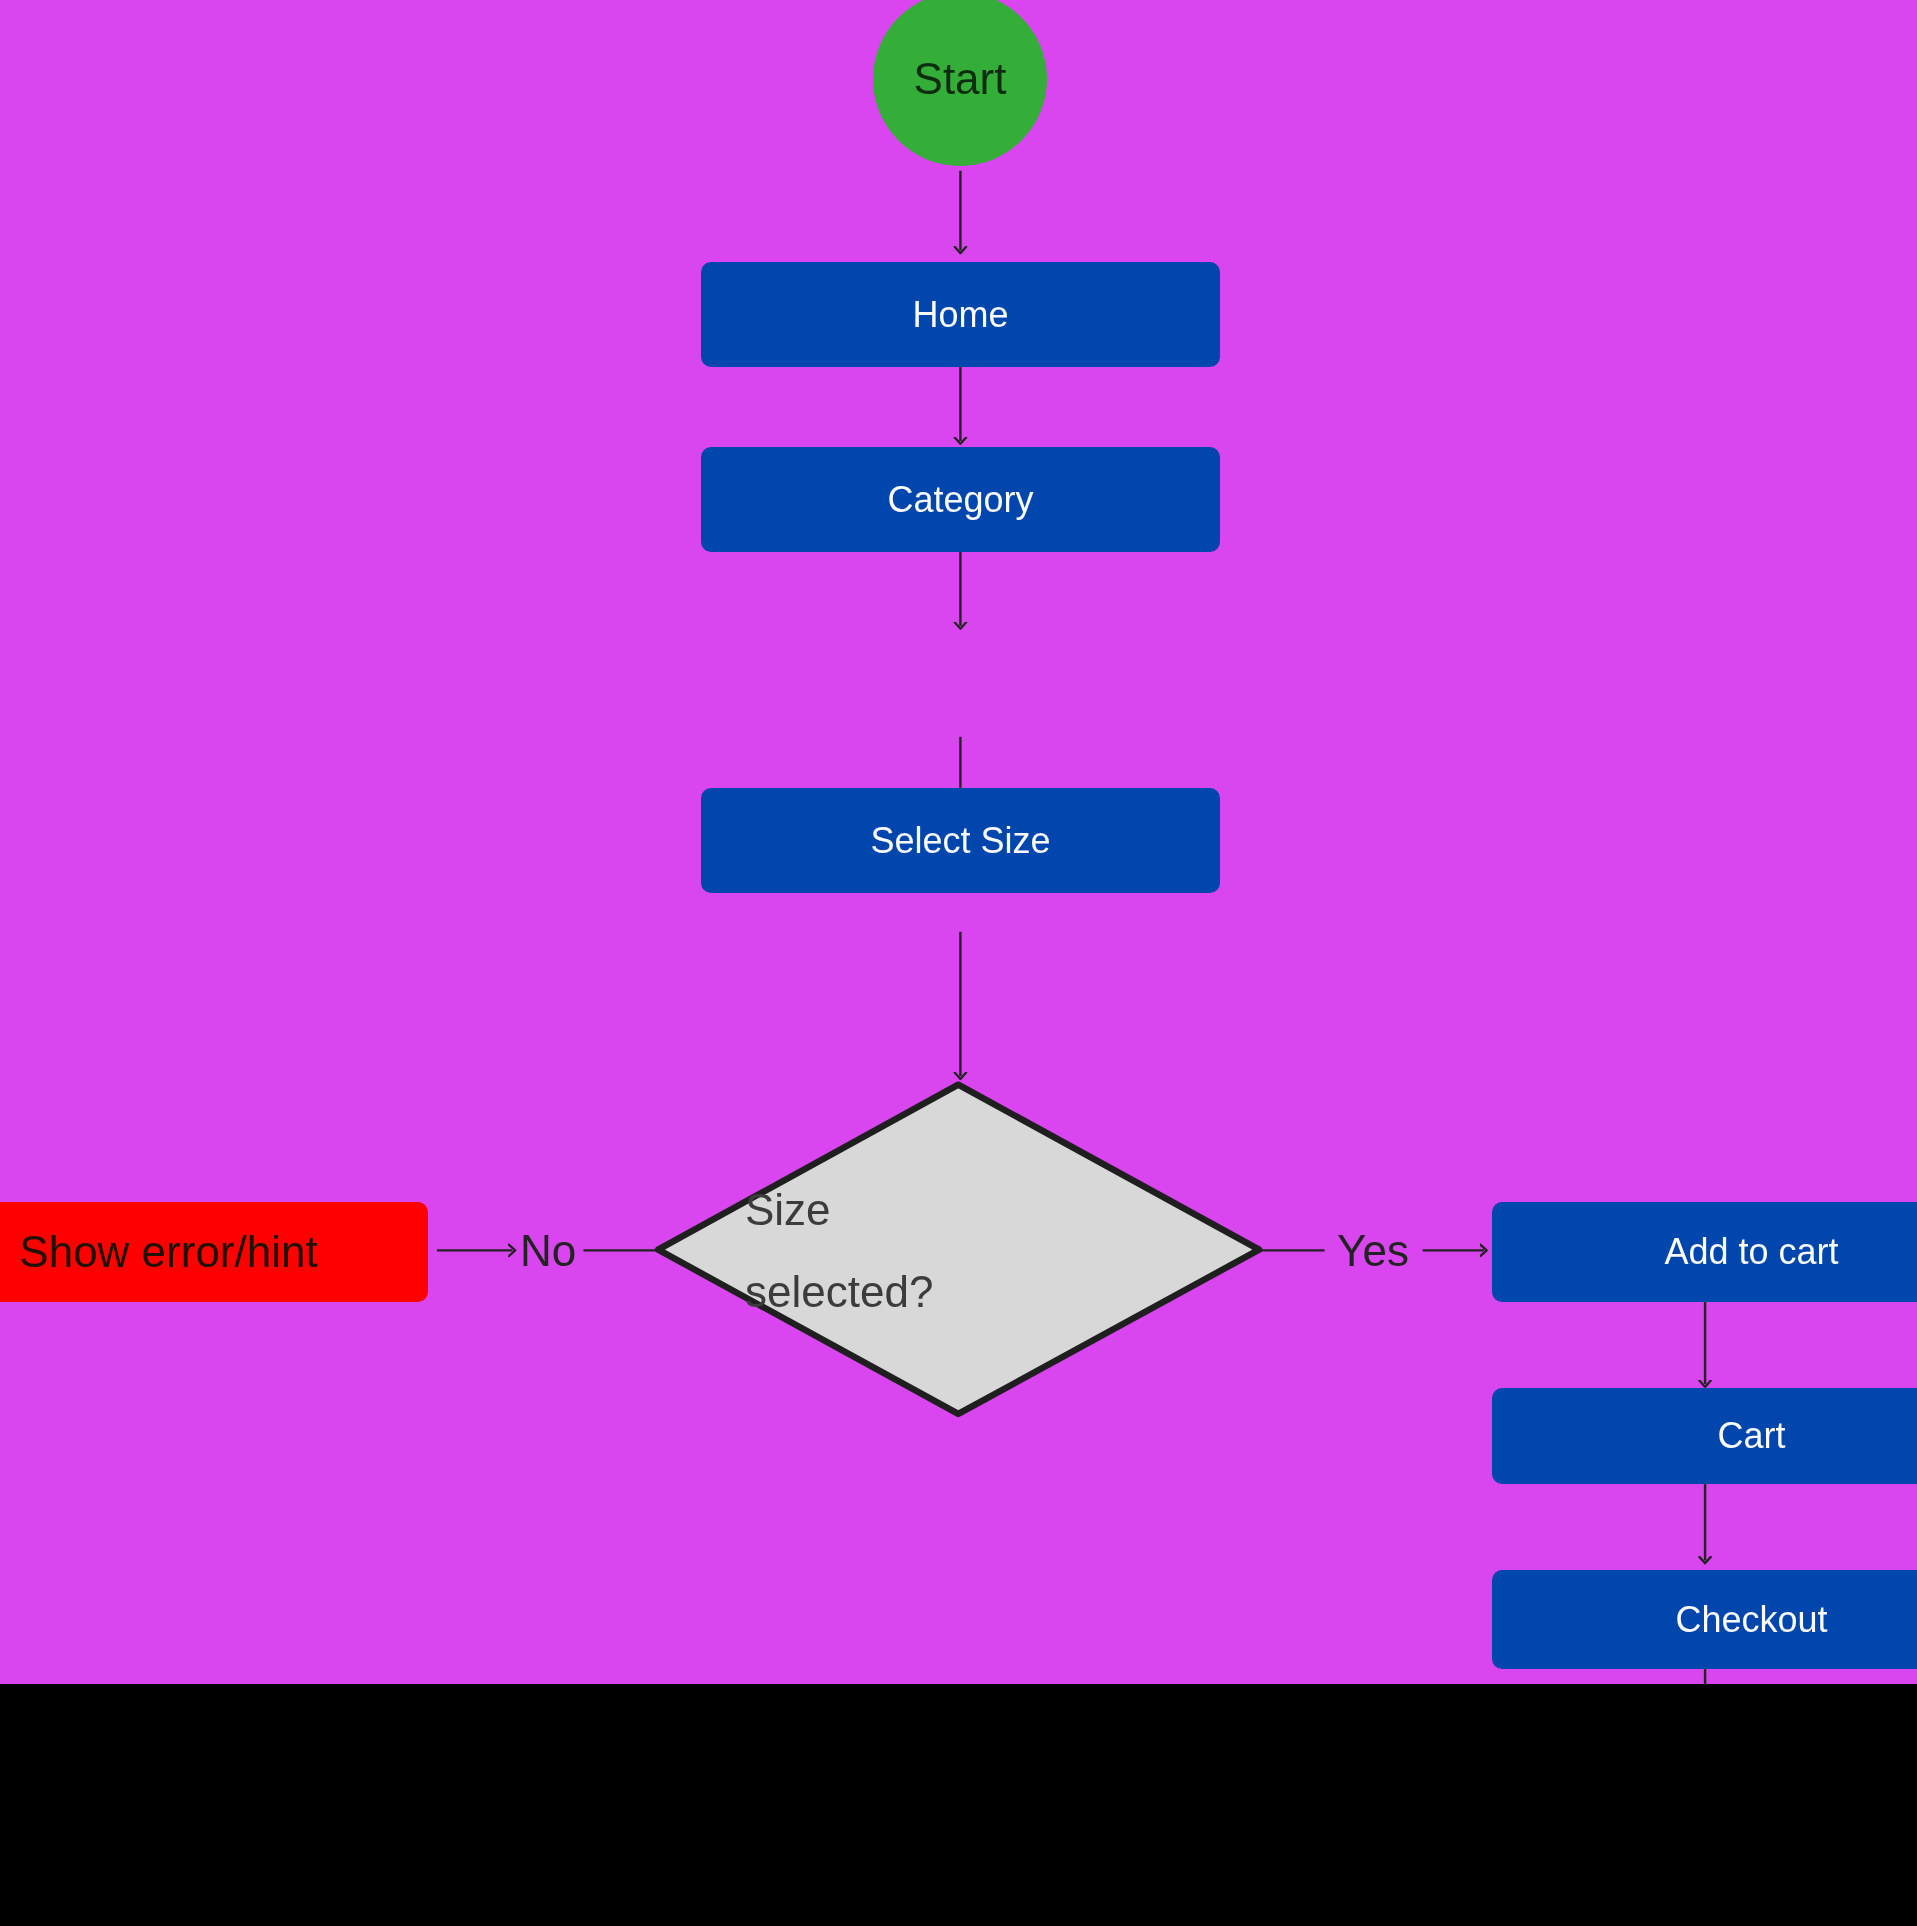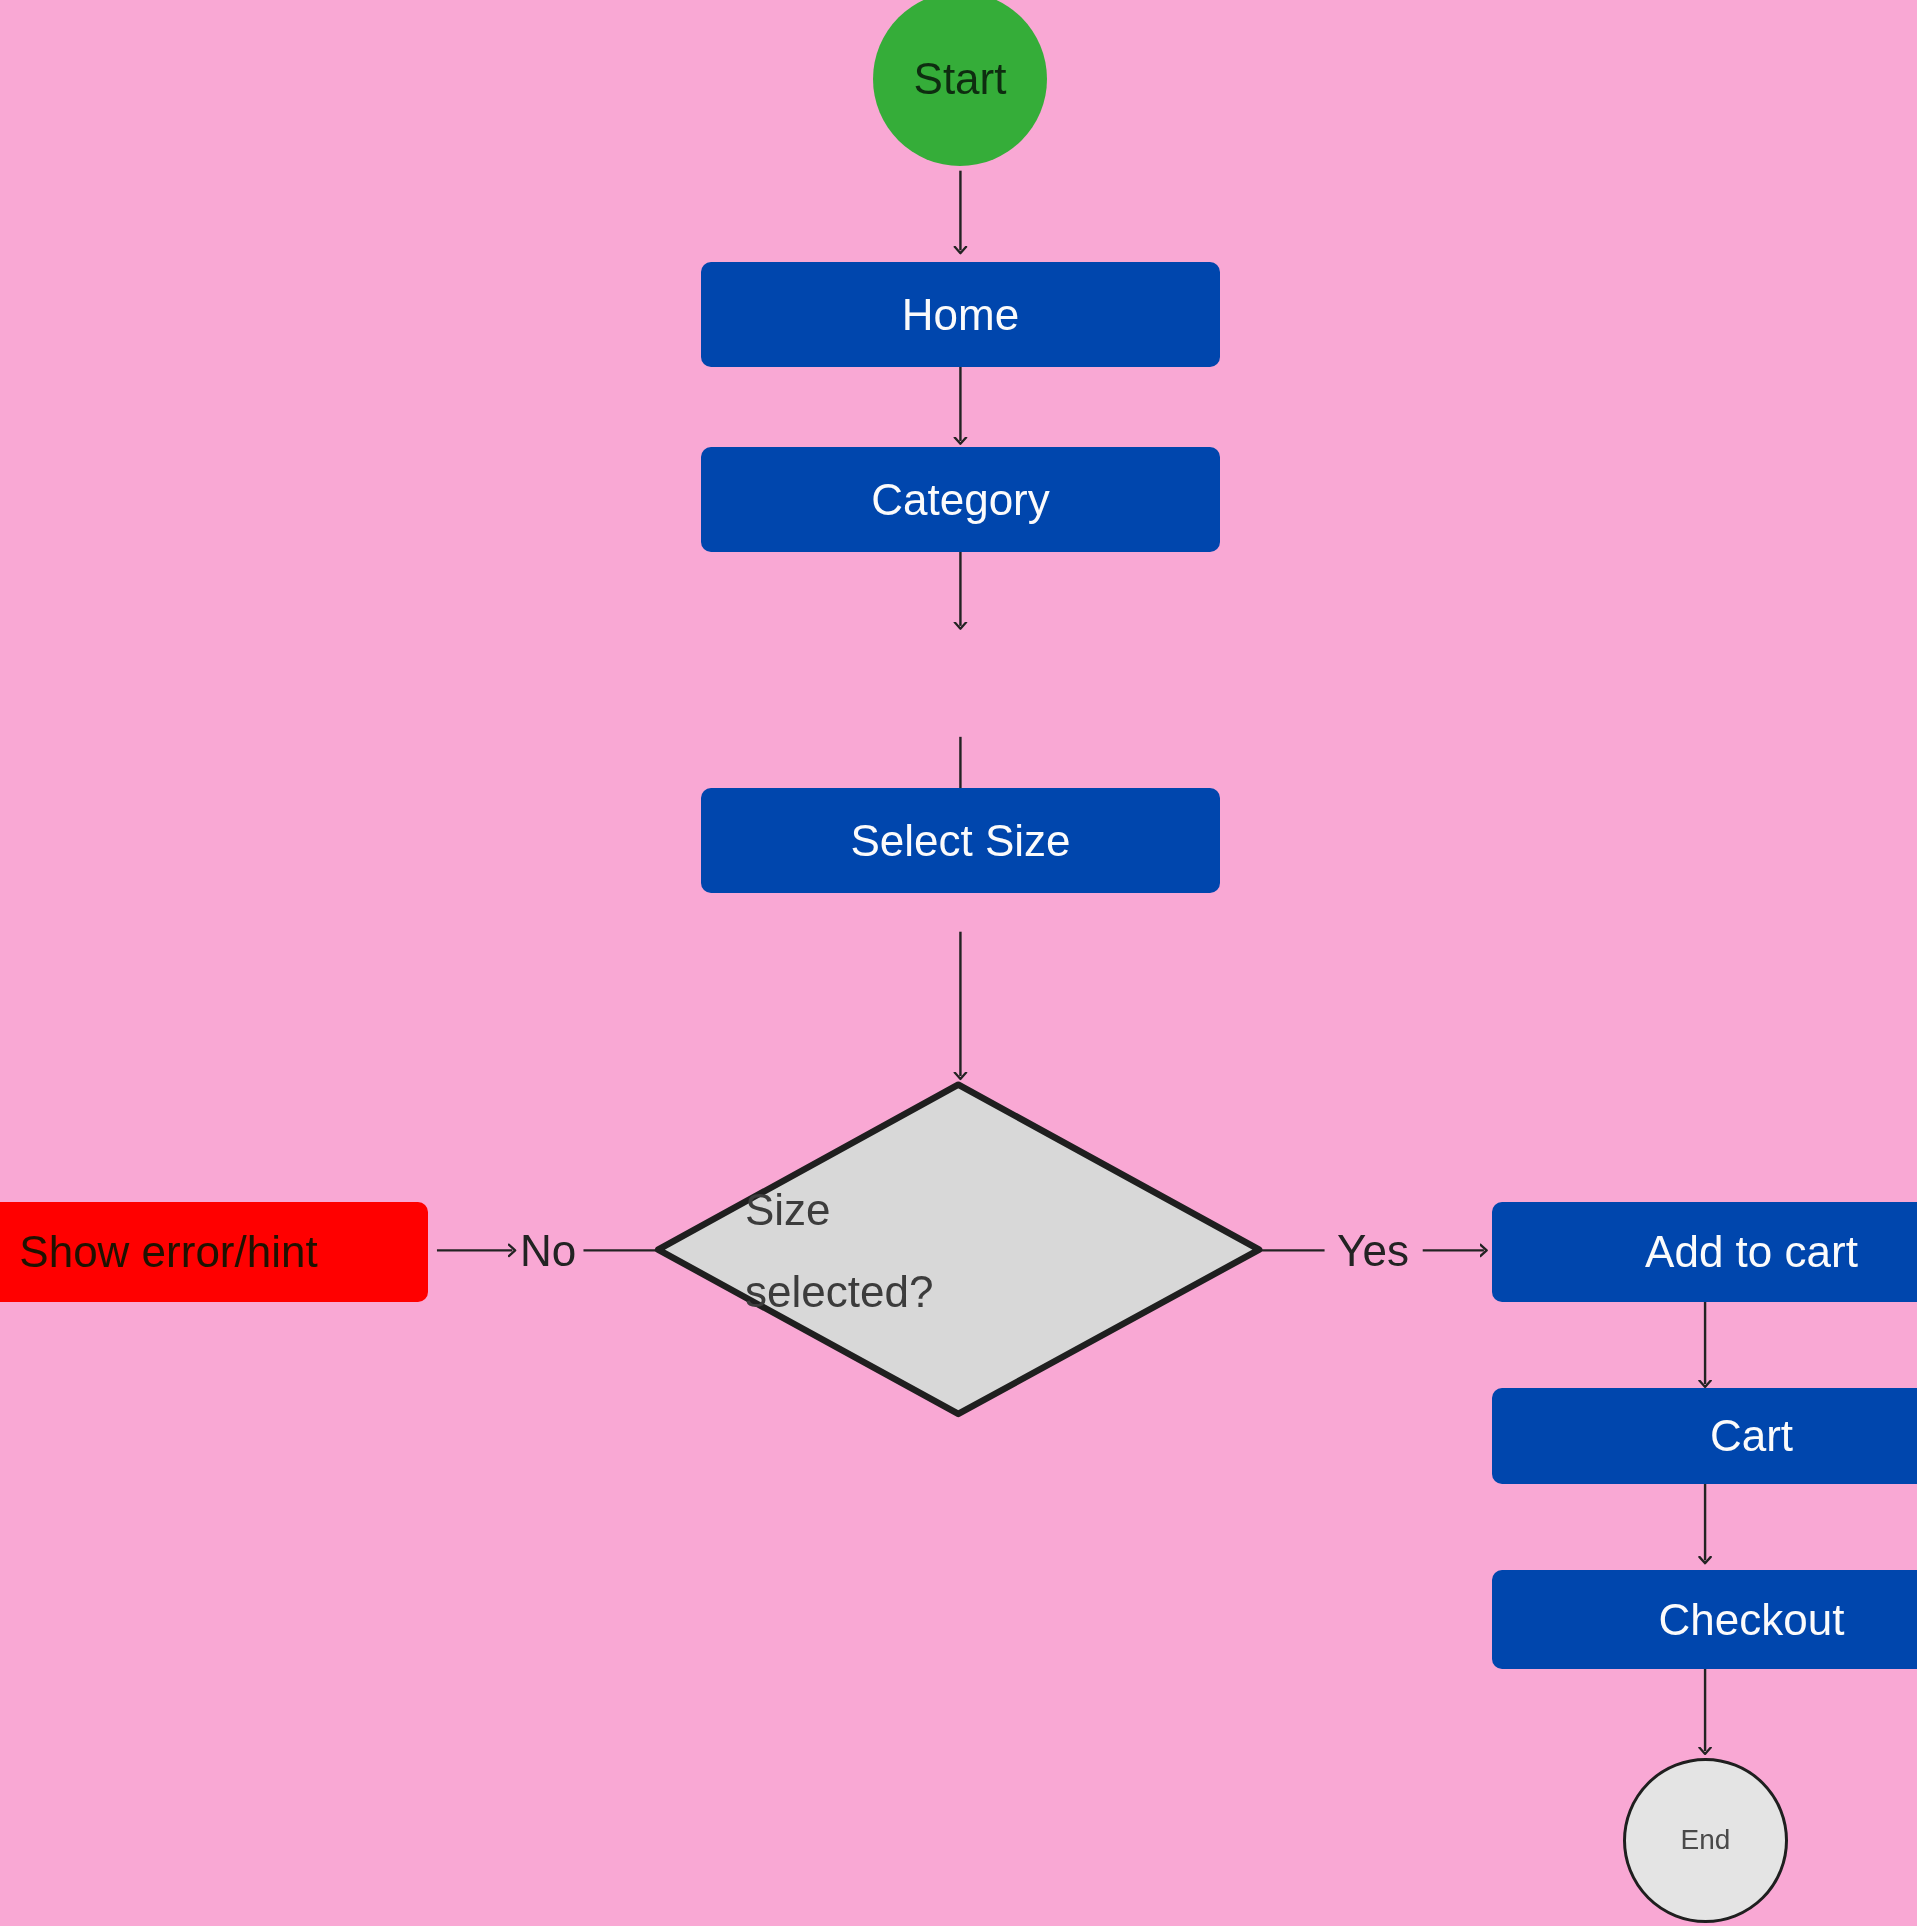--- a/index.html
+++ b/index.html
@@ -4,22 +4,22 @@
 <title>Flowchart</title>
 <style>
   html, body {
     margin: 0;
     padding: 0;
     background: #000000;
   }
   #canvas {
     position: relative;
     width: 1918px;
-    height: 1926px;
-    background: #f9a8d4;
+    height: 1684px;
+    background: #d946ef;
     overflow: hidden;
     font-family: "Liberation Sans", sans-serif;
   }
   .flow-svg {
     position: absolute;
     top: 0;
     left: 0;
     width: 1918px;
     height: 1926px;
   }
@@ -29,21 +29,21 @@
     display: flex;
     align-items: center;
     justify-content: center;
     text-align: center;
     line-height: 1.22;
   }
   .node-process {
     background: #0046ad;
     color: #fbfbfb;
     border-radius: 10px;
-    font-size: 44px;
+    font-size: 36px;
     font-weight: 400;
   }
   .node-error {
     background: #ff0000;
     color: #1f1200;
     border-radius: 10px;
     font-size: 44px;
     font-weight: 400;
   }
   .node-terminal-start {

